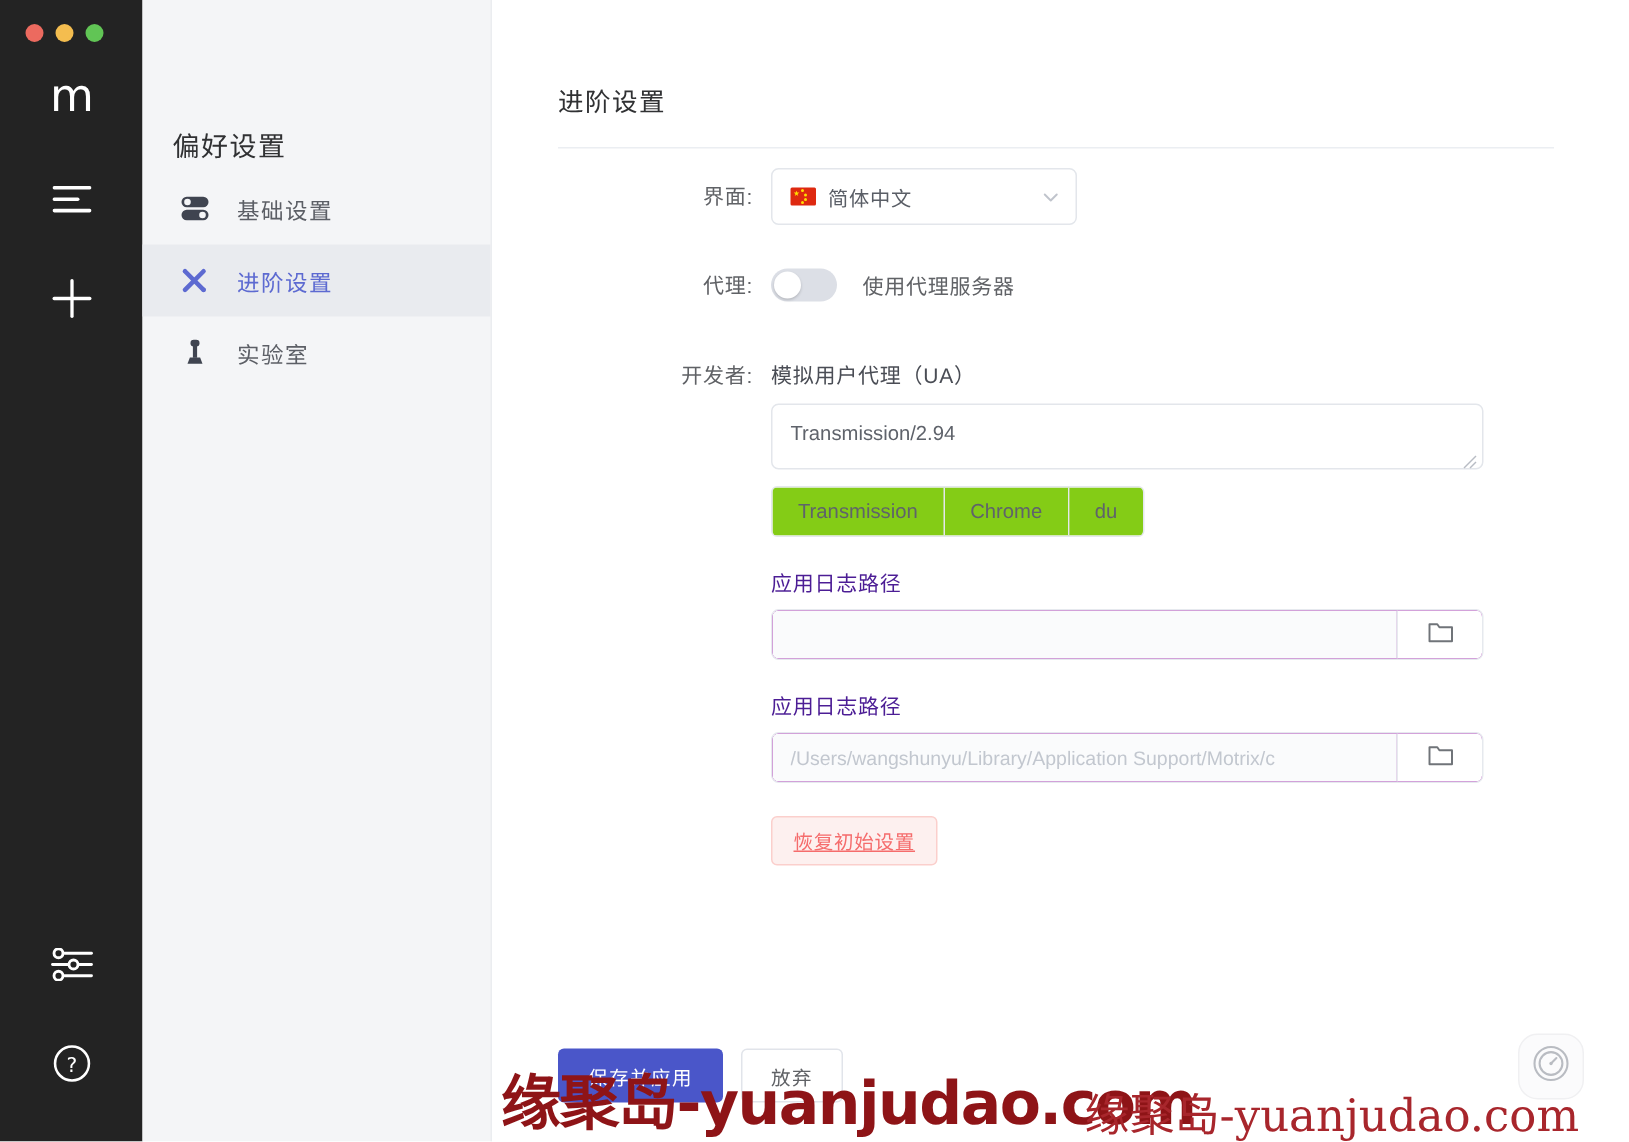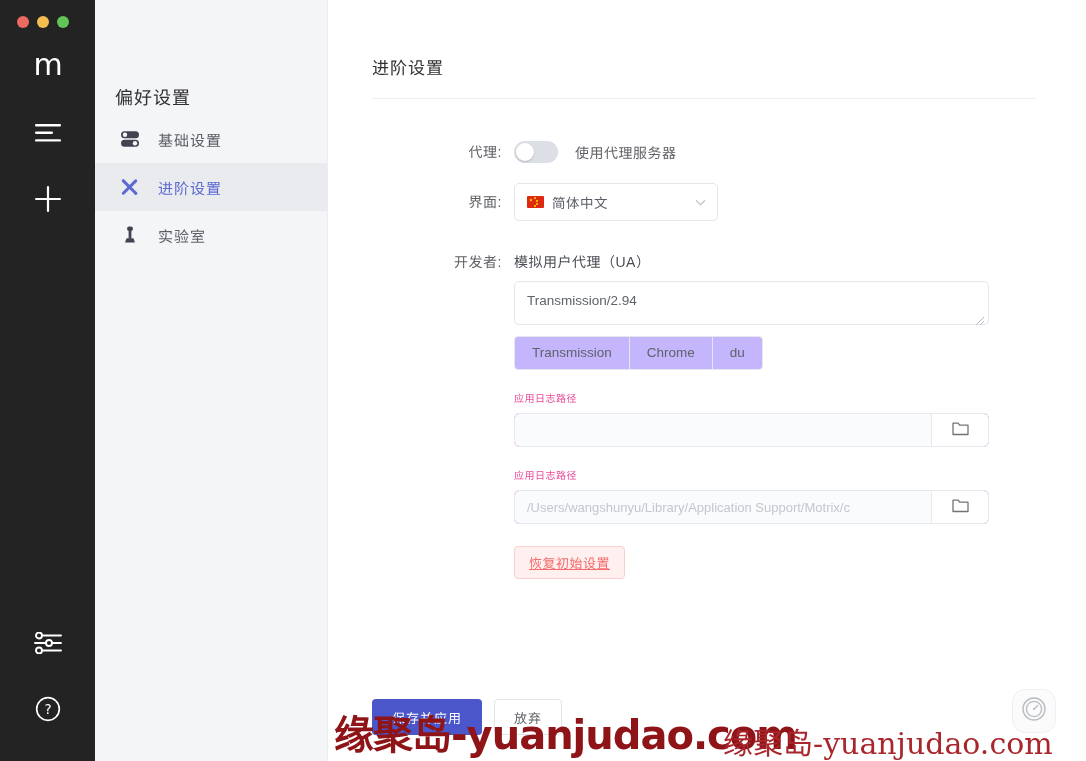--- a/index.html
+++ b/index.html
@@ -246,31 +246,31 @@
     border-radius: 4px;
     overflow: hidden;
     background: #fff;
   }
   .seg-btn {
     padding: 0 17px;
     height: 32px;
     line-height: 32px;
     font-size: 13.5px;
     color: #5f636b;
-    background: #c4b5fd;
+    background: #84cc16;
     border: none;
     border-right: 1px solid #e4e7ec;
     cursor: pointer;
     font-family: "Liberation Sans", sans-serif;
   }
   .seg-btn:last-child { border-right: none; }
 
   .field-label {
-    font-size: 10px;
-    color: #ec4899;
+    font-size: 14px;
+    color: #4c1d95;
     margin-top: 20px;
     margin-bottom: 8px;
     letter-spacing: .5px;
   }
   .path-group {
     display: flex;
     width: 475px;
     height: 34px;
     border: 1px solid #e6e9ee;
     border-radius: 5px;
@@ -483,32 +483,20 @@
 
     </div>
   </div>
 
   <div class="main">
 
     <div class="page-head">进阶设置</div>
     <div class="divider"></div>
 
     <div class="form">
-
-      <div class="row" style="margin-top:21px">
-        <div class="row-label">代理:</div>
-        <div class="row-ctl">
-          <div class="switch-row">
-            <div class="switch">
-              <span class="knob"></span>
-            </div>
-            <span class="switch-label">使用代理服务器</span>
-          </div>
-        </div>
-      </div>
 
       <div class="row">
         <div class="row-label">界面:</div>
         <div class="row-ctl">
           <div class="select">
             <span class="flag">
               <i class="s1"></i>
                 <i class="s2"></i>
                 <i class="s3"></i>
                 <i class="s4"></i>
@@ -517,20 +505,32 @@
             <span class="select-text">简体中文</span>
             <span class="chev">
               <svg width="13" height="13" viewBox="0 0 13 13" fill="none" stroke="currentColor" stroke-width="1.3">
                 <path d="M2.5 4.7 L6.5 8.7 L10.5 4.7" stroke-linecap="round" stroke-linejoin="round"></path>
               </svg>
             </span>
           </div>
         </div>
       </div>
 
+      <div class="row" style="margin-top:21px">
+        <div class="row-label">代理:</div>
+        <div class="row-ctl">
+          <div class="switch-row">
+            <div class="switch">
+              <span class="knob"></span>
+            </div>
+            <span class="switch-label">使用代理服务器</span>
+          </div>
+        </div>
+      </div>
+
       <div class="row" style="margin-top:22px">
         <div class="row-label">开发者:</div>
         <div class="row-ctl">
 
           <div class="dev-title">模拟用户代理（UA）</div>
 
           <div class="ta-wrap">
             <textarea class="ua-area" rows="2" style="">Transmission/2.94</textarea>
             <span class="ta-grip">
               <svg width="10" height="10" viewBox="0 0 10 10" stroke="currentColor" stroke-width="1" fill="none">

